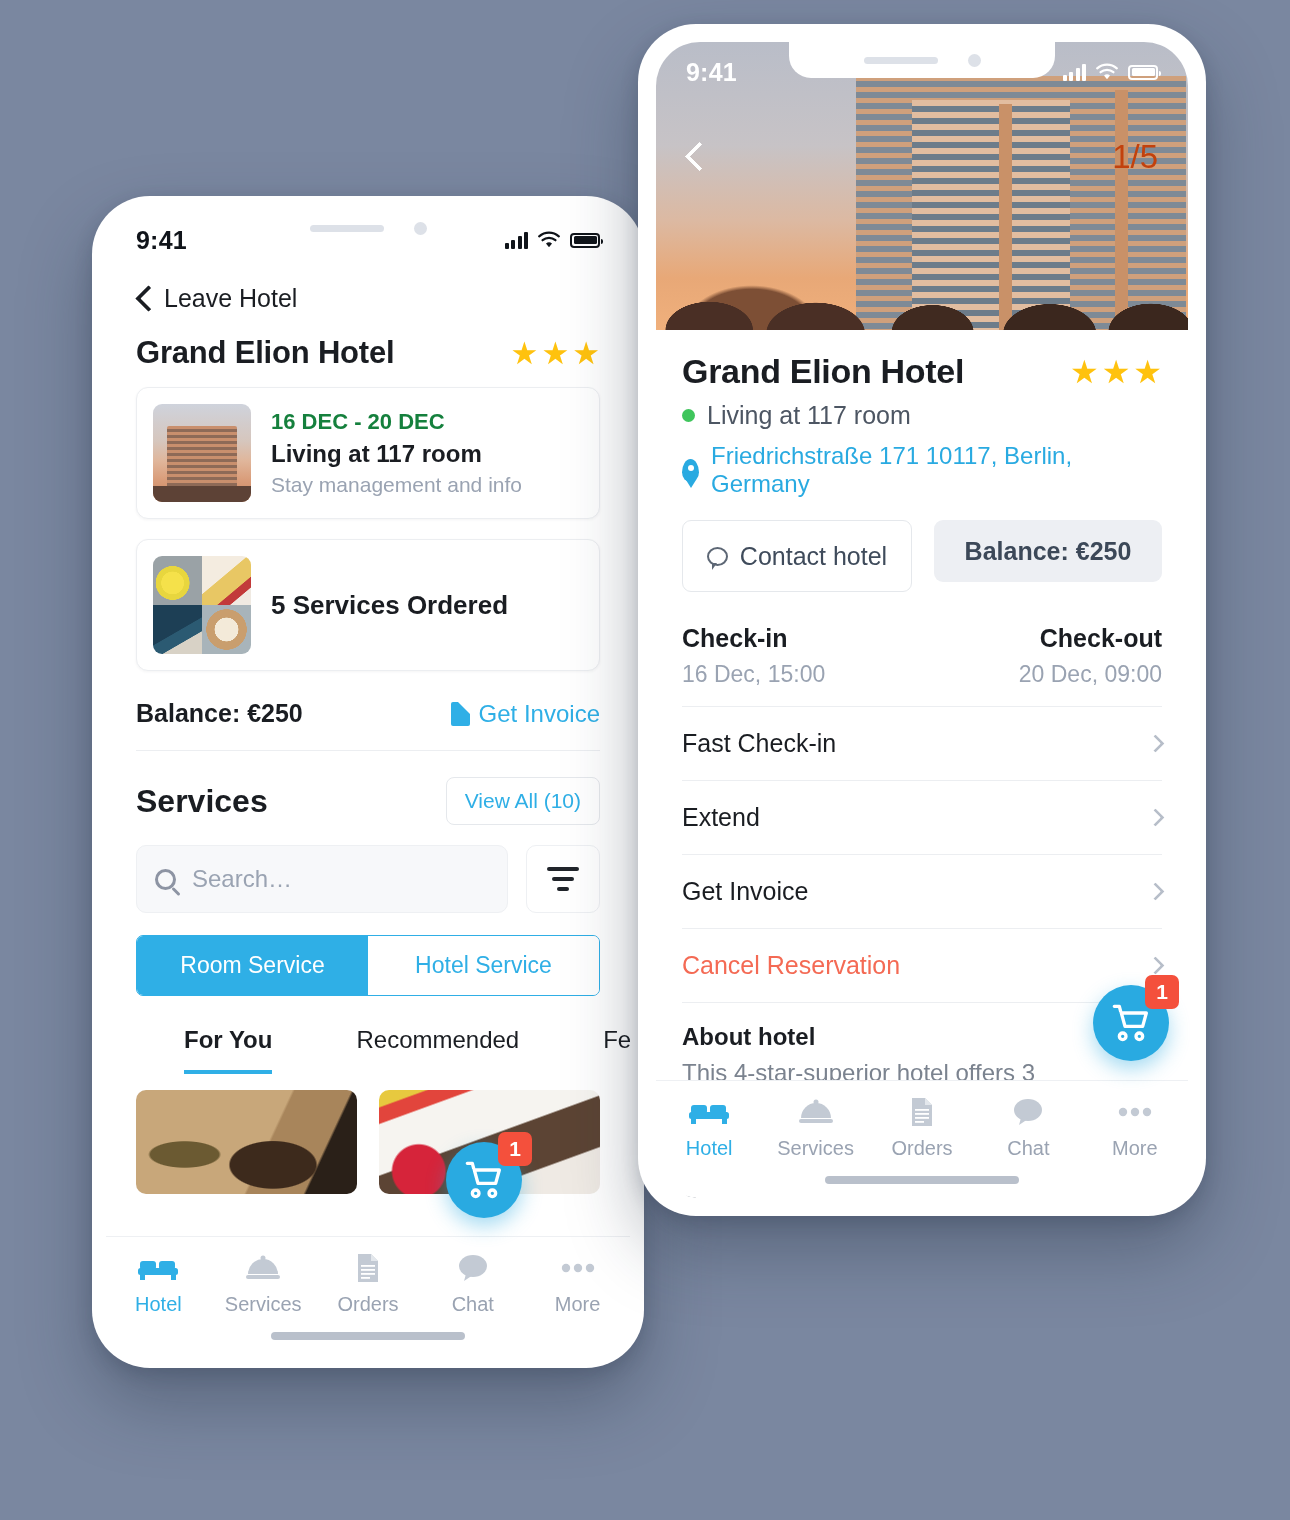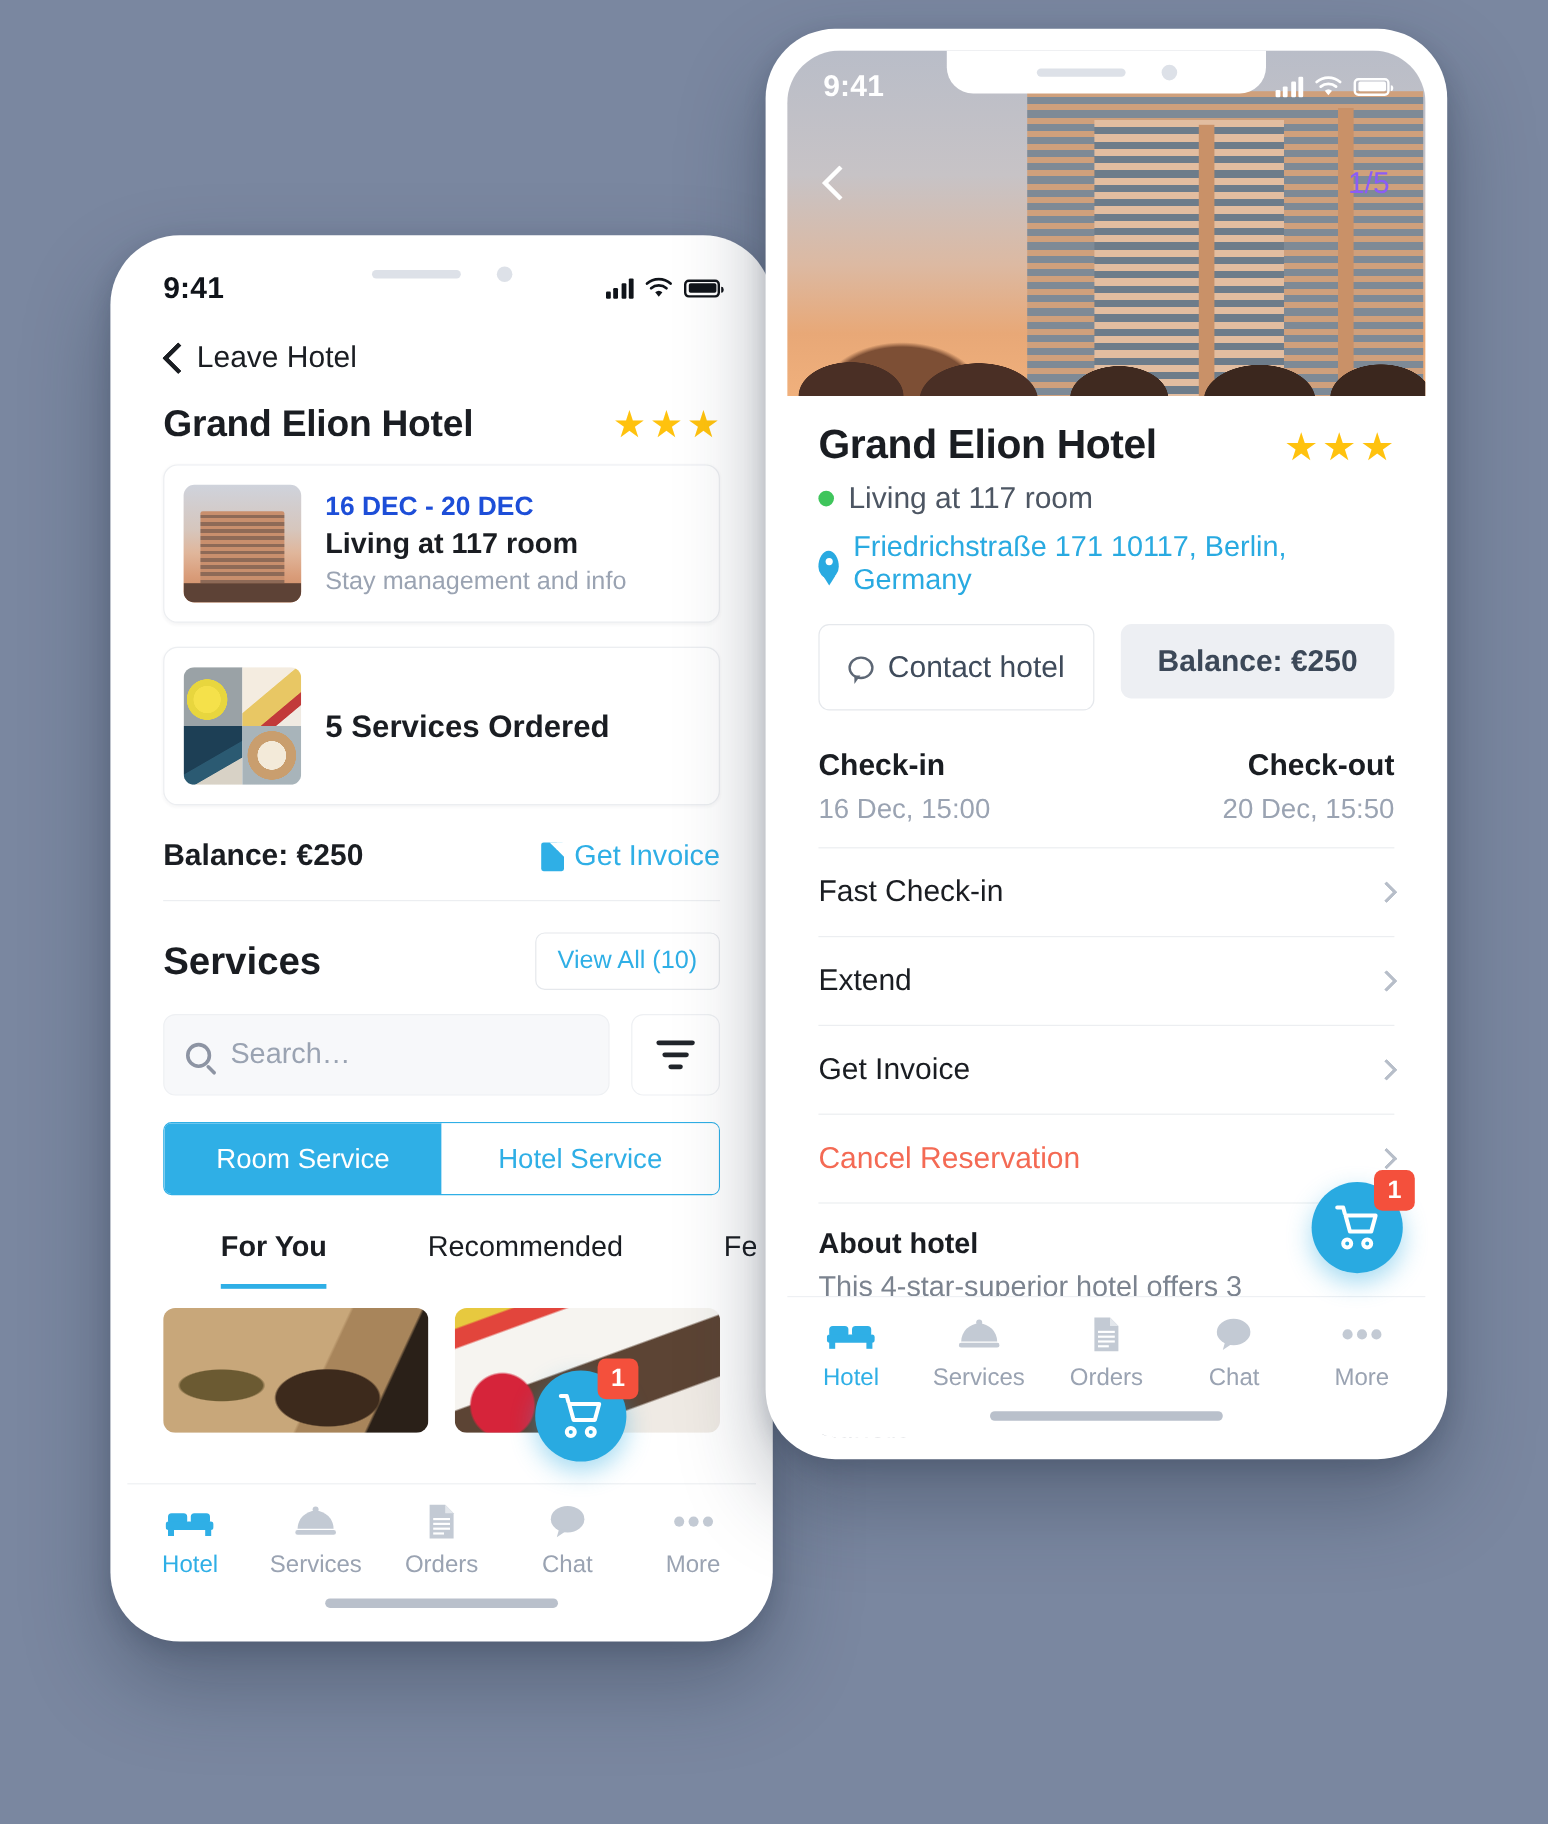--- a/index.html
+++ b/index.html
@@ -127,21 +127,21 @@
   }
   .thumb.grid-thumb {
     display: grid; grid-template-columns: 1fr 1fr; grid-template-rows: 1fr 1fr;
   }
   .grid-thumb .q { width: 100%; height: 100%; }
   .q-lemon { background: radial-gradient(circle at 40% 55%, #f5e14a 0 28%, #e8d63e 29% 42%, #9aa2a6 43%); }
   .q-cake  { background: linear-gradient(140deg, #f4ece0 0 42%, #e8c764 43% 68%, #c23a3a 69% 80%, #f0eae2 81%); }
   .q-dark  { background: linear-gradient(150deg, #1d3f55 0 52%, #2b5a72 53% 70%, #d8d2c6 71%); }
   .q-latte { background: radial-gradient(circle at 50% 50%, #f3ead9 0 34%, #c99e6e 35% 58%, #a8b4ba 59%); }
 
-  .card-text .line1 { font-size: 22px; font-weight: 700; color: #1d4ed8; margin-bottom: 5px; }
+  .card-text .line1 { font-size: 22px; font-weight: 700; color: #15803d; margin-bottom: 5px; }
   .card-text .line2 { font-size: 24px; font-weight: 700; color: #1a1d22; margin-bottom: 5px; }
   .card-text .line3 { font-size: 21px; color: #9aa3b2; }
   .card-big-title { font-size: 26px; font-weight: 700; color: #1a1d22; }
 
   .balance-row {
     display: flex; align-items: center; justify-content: space-between;
     padding: 8px 0 22px;
   }
   .balance-label { font-size: 25px; font-weight: 700; color: #1a1d22; }
   .invoice-link {
@@ -285,21 +285,21 @@
     display: flex; align-items: center; justify-content: space-between;
     padding: 0 30px; z-index: 5;
   }
   .hero-back { width: 17px; height: 30px; position: relative; }
   .hero-back::before {
     content: ""; position: absolute; left: 3px; top: 4px;
     width: 17px; height: 17px;
     border-left: 4px solid #fff; border-bottom: 4px solid #fff;
     transform: rotate(45deg); border-radius: 1px;
   }
-  .hero-count { color: #8b5cf6; font-size: 25px; font-weight: 400; }
+  .hero-count { color: #c2410c; font-size: 33px; font-weight: 400; }
 
   .p2-body { position: absolute; left: 0; top: 288px; right: 0; padding: 0 26px; }
   .p2-hotel-row {
     display: flex; align-items: center; justify-content: space-between; padding: 22px 0 0;
   }
   .p2-hotel-name { font-size: 34px; font-weight: 700; color: #1a1d22; letter-spacing: -.3px; }
   .p2-star { color: #FFC20E; font-size: 32px; line-height: 1; }
   .living-row { display: flex; align-items: center; gap: 12px; padding: 10px 0 0; }
   .dot-green { width: 13px; height: 13px; border-radius: 50%; background: #3FC55C; flex: none; }
   .living-text { font-size: 25px; color: #4d5663; }
@@ -613,21 +613,21 @@
           <div class="btn-balance">Balance: €250</div>
         </div>
 
         <div class="checkrow">
           <div class="check-col">
             <div class="ck-label">Check-in</div>
             <div class="ck-val">16 Dec, 15:00</div>
           </div>
           <div class="check-col right">
             <div class="ck-label">Check-out</div>
-            <div class="ck-val">20 Dec, 15:50</div>
+            <div class="ck-val">20 Dec, 09:00</div>
           </div>
         </div>
 
         <div class="menu-list">
           <div class="menu-item">
             <span>Fast Check-in</span>
             <span class="chev-right"></span>
           </div>
           <div class="menu-item">
             <span>Extend</span>

